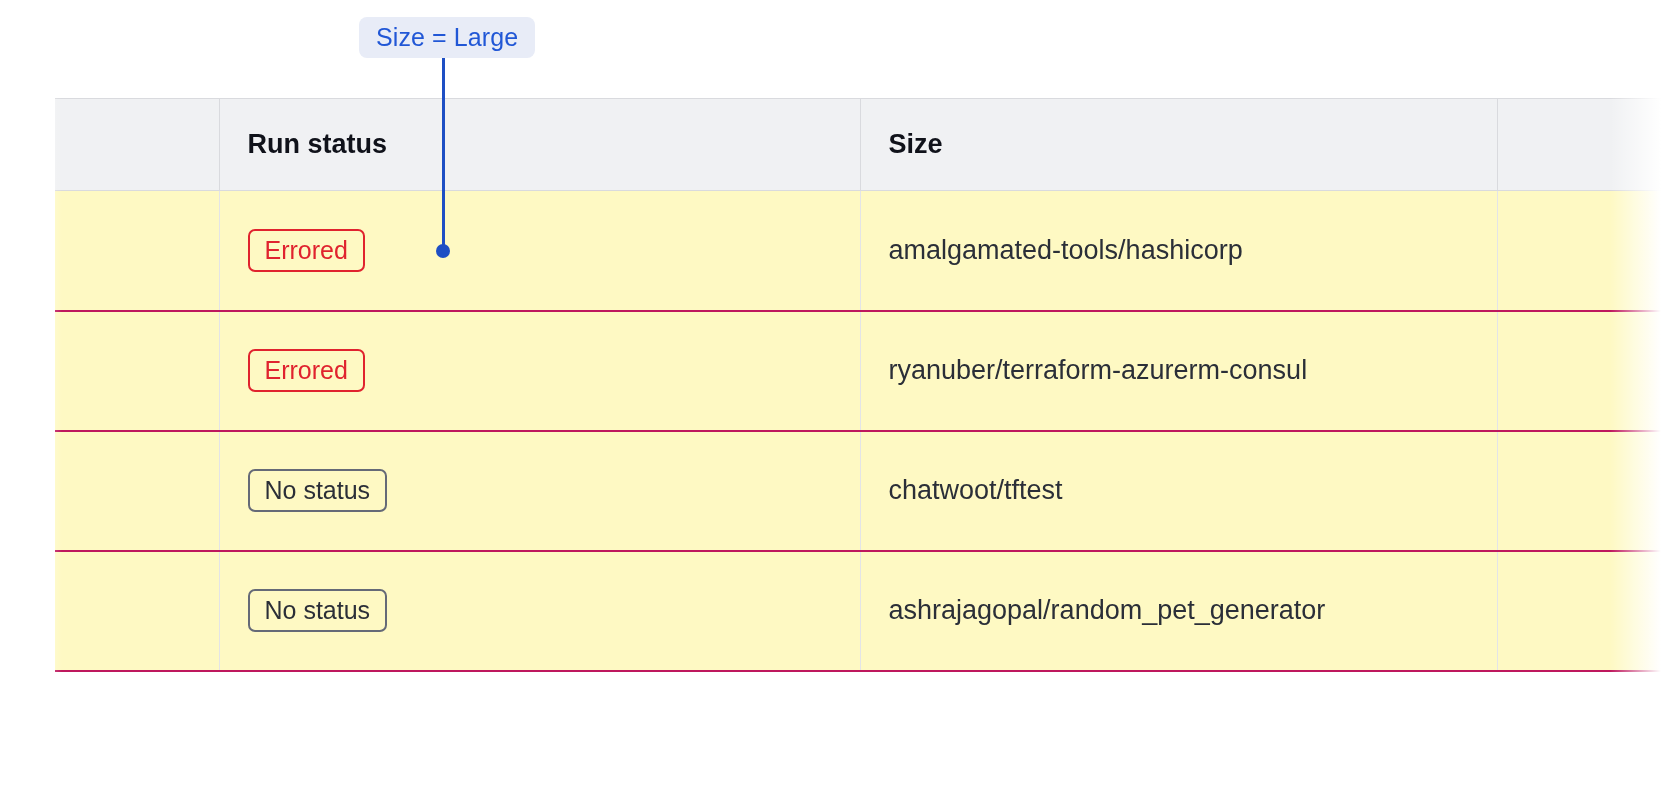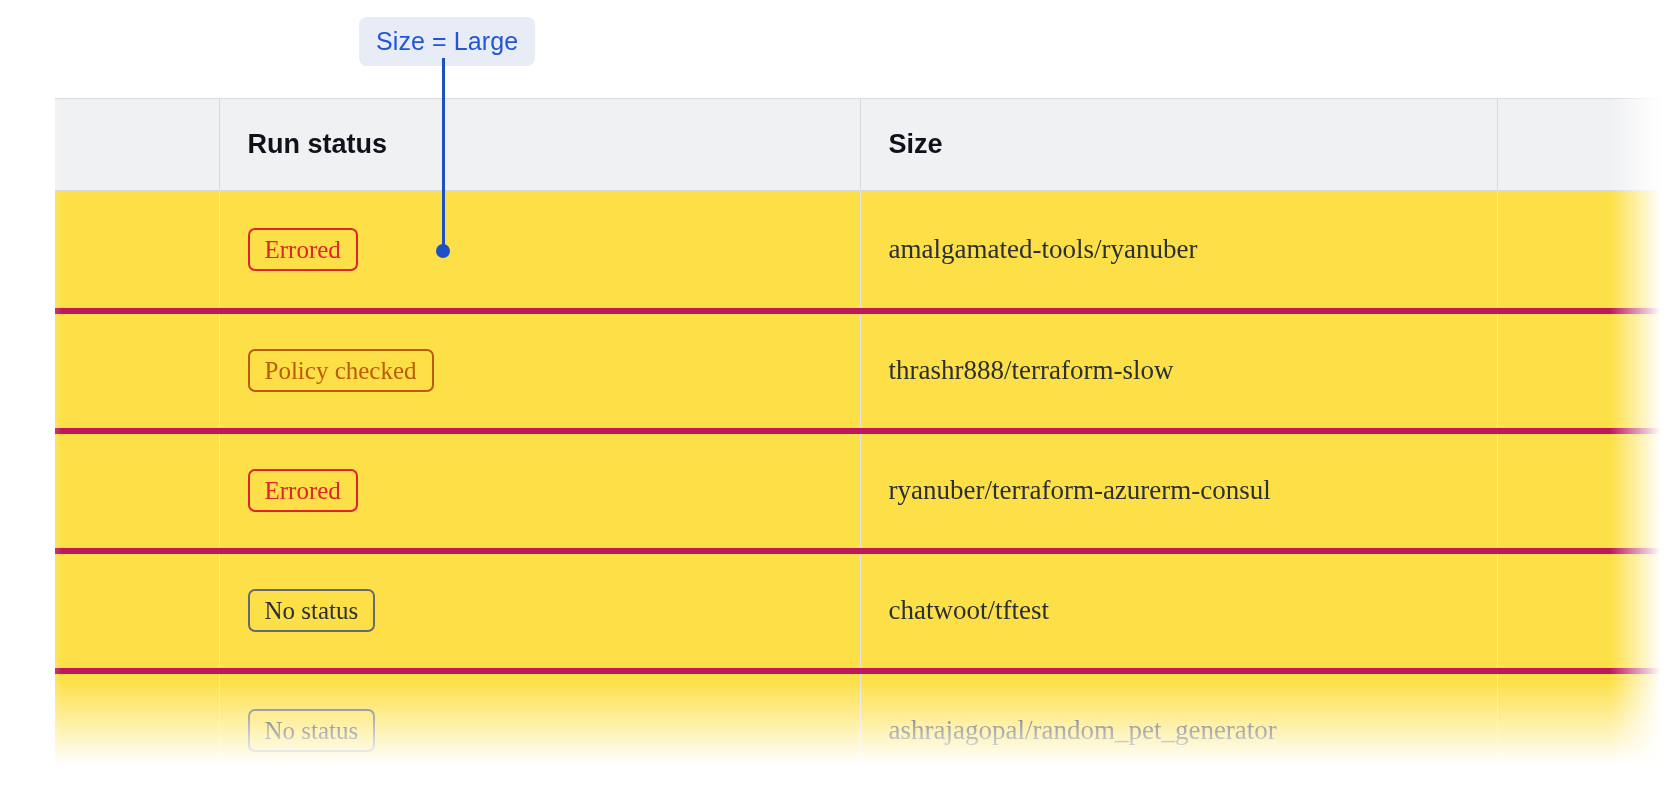--- a/index.html
+++ b/index.html
@@ -30,21 +30,21 @@
     left: 0; top: 0;
     width: 1672px;
     height: 788px;
     pointer-events: none;
     z-index: 40;
   }
   .anno-badge {
     position: absolute;
     left: 359px;
     top: 17px;
-    height: 49px;
+    height: 41px;
     padding: 0 17px;
     display: flex;
     align-items: center;
     justify-content: center;
     background: #e8ecf7;
     border-radius: 8px;
     color: #2157d6;
     font-size: 25px;
     letter-spacing: 0.1px;
     white-space: nowrap;
@@ -106,27 +106,26 @@
     border-right: 1px solid #d9dade;
   }
   table.runs thead th.c-tail-h {
     border-right: none;
     padding: 0;
   }
 
   table.runs tbody td {
     height: 120px;
     padding: 0 0 0 28px;
-    border-bottom: 6px solid #be185d;
+    border-bottom: 2px solid #be185d;
     border-right: 1px solid #e3e4e7;
     vertical-align: middle;
     font-size: 27px;
     color: #2b2f38;
-    background: #fde047;
-    font-family: Liberation Serif, serif;
+    background: #fef9c3;
   }
   table.runs tbody td.cell-spacer { padding: 0; }
   table.runs tbody td.cell-tail { border-right: none; padding: 0; }
 
   
   .pill {
     display: inline-flex;
     align-items: center;
     justify-content: center;
     height: 43px;
@@ -183,27 +182,21 @@
           <th class="c-spacer-h"></th>
           <th>Run status</th>
           <th>Size</th>
           <th class="c-tail-h"></th>
         </tr>
       </thead>
       <tbody id="runs-body">
           <tr>
             <td class="cell-spacer"></td>
             <td><span class="pill errored">Errored</span></td>
-            <td><span class="repo-text">amalgamated-tools/ryanuber</span></td>
-            <td class="cell-tail"></td>
-          </tr>
-          <tr>
-            <td class="cell-spacer"></td>
-            <td><span class="pill policy-checked">Policy checked</span></td>
-            <td><span class="repo-text">thrashr888/terraform-slow</span></td>
+            <td><span class="repo-text">amalgamated-tools/hashicorp</span></td>
             <td class="cell-tail"></td>
           </tr>
           <tr>
             <td class="cell-spacer"></td>
             <td><span class="pill errored">Errored</span></td>
             <td><span class="repo-text">ryanuber/terraform-azurerm-consul</span></td>
             <td class="cell-tail"></td>
           </tr>
           <tr>
             <td class="cell-spacer"></td>

